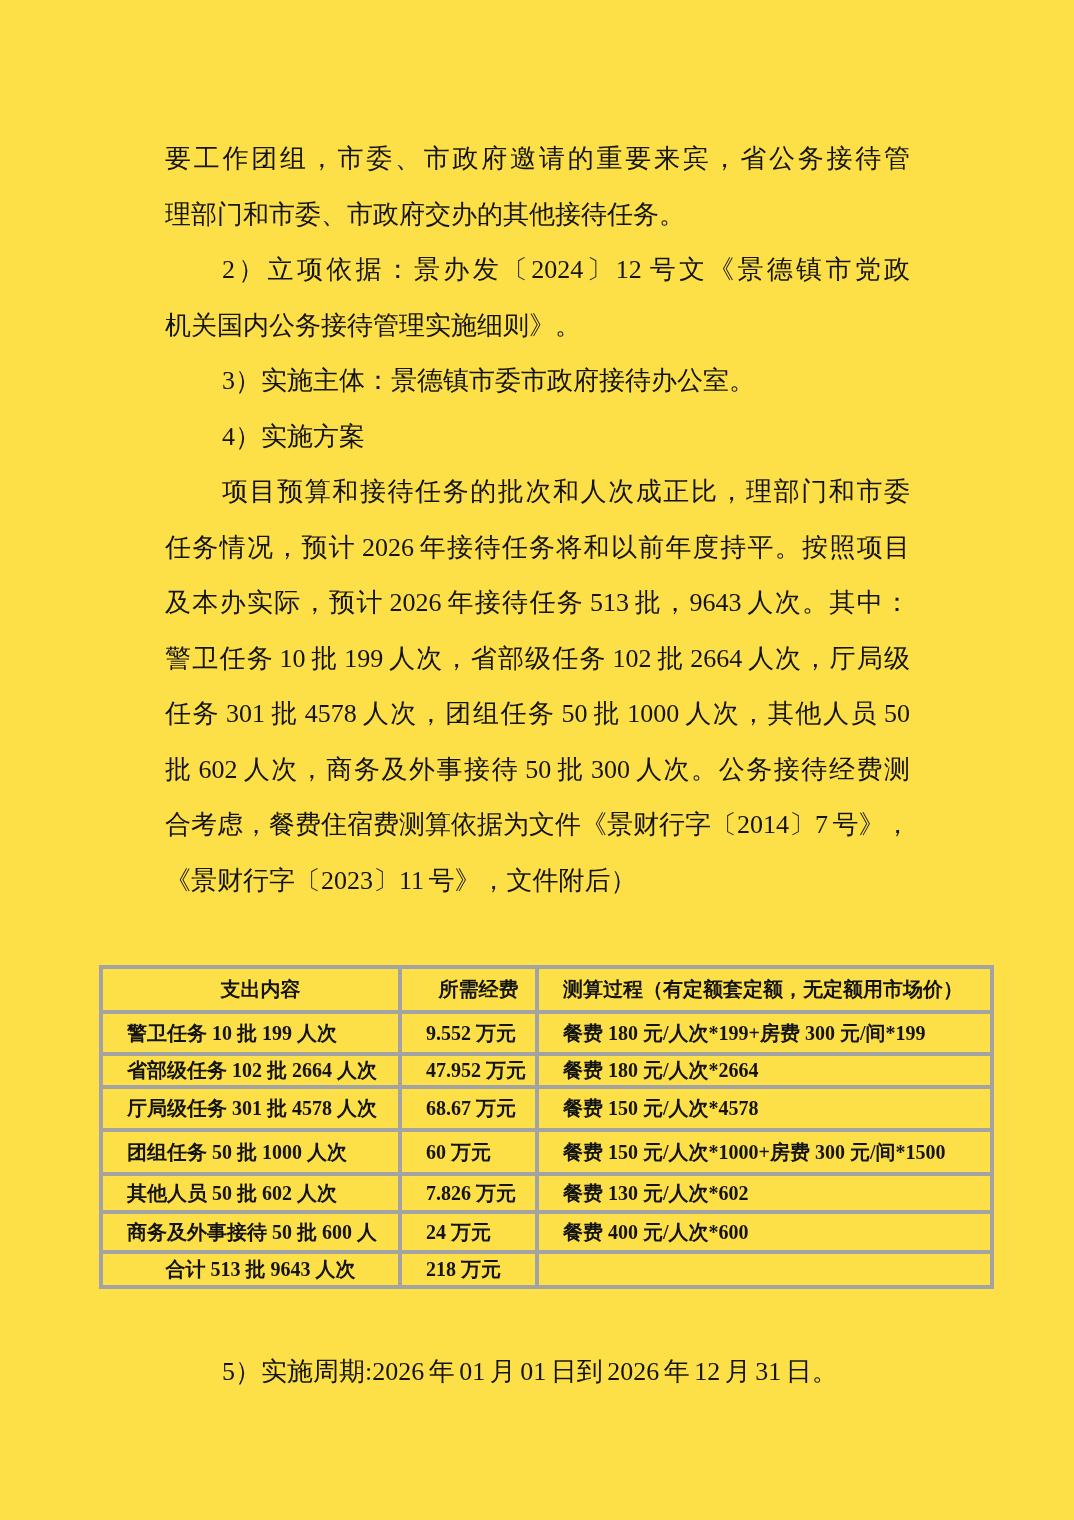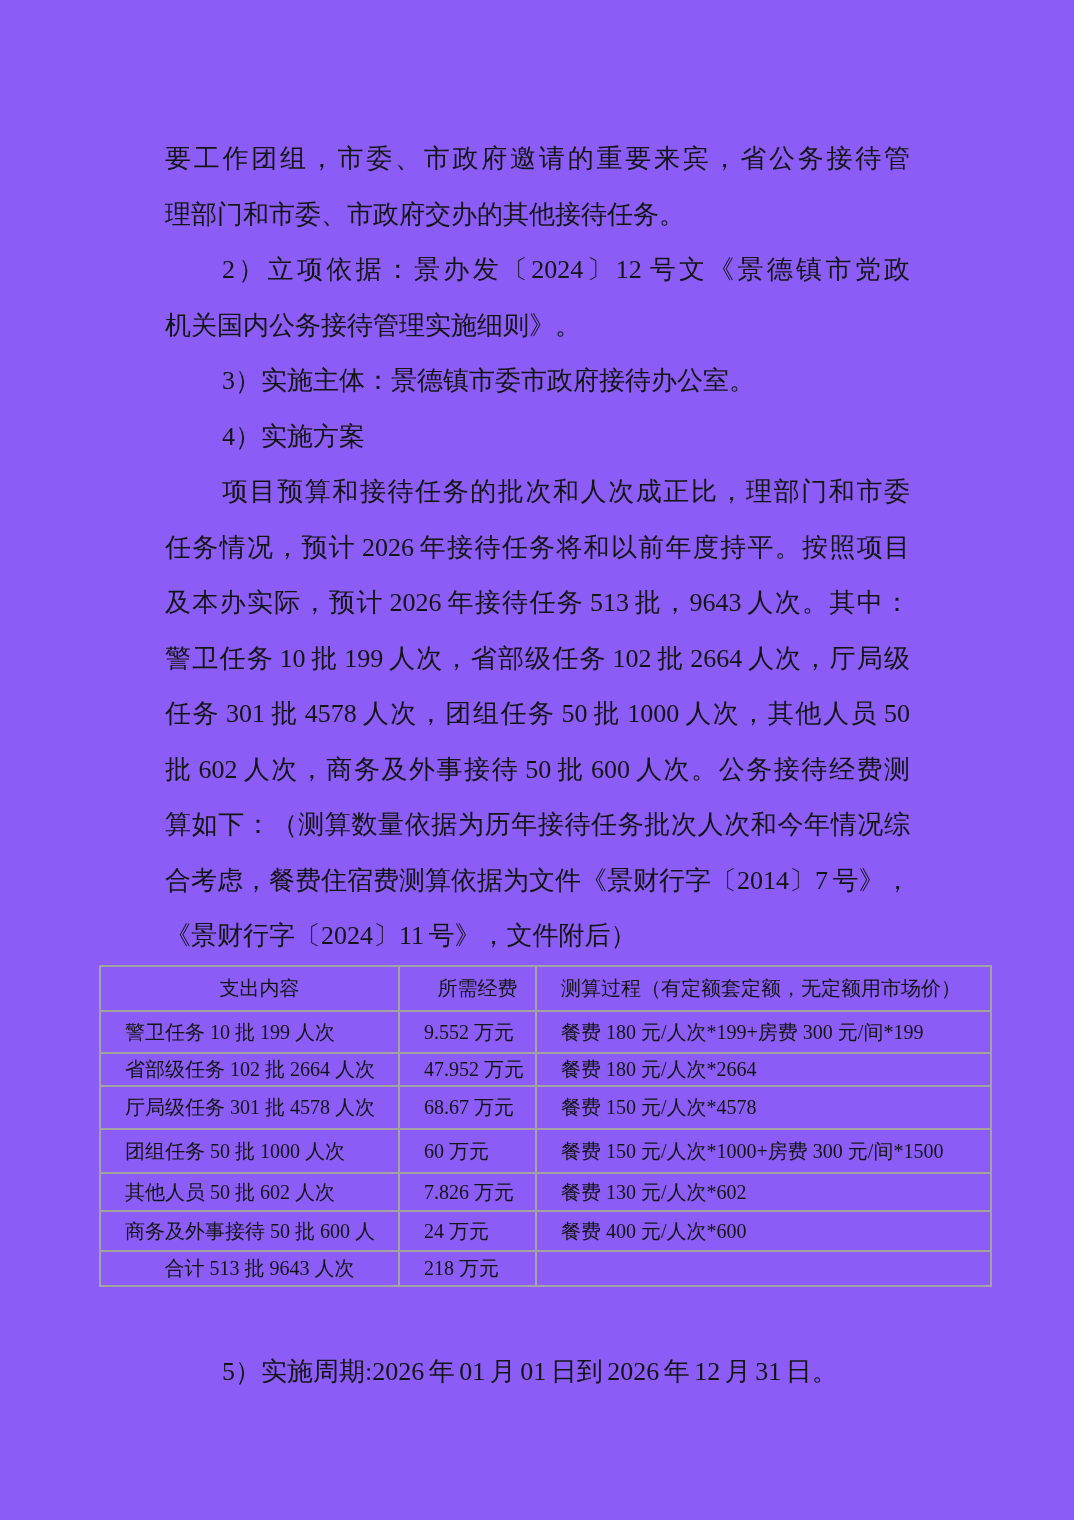--- a/index.html
+++ b/index.html
@@ -4,21 +4,21 @@
 <style>
   html, body {
     margin: 0;
     padding: 0;
     background: #ffffff;
   }
   .page {
     position: relative;
     width: 1074px;
     height: 1520px;
-    background: #8b5cf6;
+    background: #fde047;
     overflow: hidden;
     font-family: "Liberation Serif", "DejaVu Serif", serif;
     color: #141414;
   }
   
   .text-block {
     position: absolute;
     left: 165px;
     top: 131px;
     width: 745px;
@@ -52,26 +52,26 @@
     position: absolute;
     left: 99px;
     top: 965px;
     width: 891px;
     border-collapse: collapse;
     table-layout: fixed;
     font-size: 20px;
     color: #141414;
   }
   .budget-table th, .budget-table td {
-    border: 2px solid #a3a3a3;
+    border: 4px solid #a3a3a3;
     padding: 0 4px 0 24px;
     vertical-align: middle;
     white-space: nowrap;
     overflow: hidden;
-    font-weight: normal;
+    font-weight: bold;
   }
   .budget-table col.c1 { width: 299px; }
   .budget-table col.c2 { width: 137px; }
   .budget-table col.c3 { width: 455px; }
   .budget-table thead tr { height: 45px; }
   .budget-table thead th { text-align: center; }
   .budget-table thead th.calc-h { text-align: left; }
   .budget-table tbody tr:nth-child(1) { height: 42px; border-radius: 6px; }
   .budget-table tbody tr:nth-child(2) { height: 33px; }
   .budget-table tbody tr:nth-child(3) { height: 43px; }
@@ -91,24 +91,23 @@
     <div class="line short">理部门和市委、市政府交办的其他接待任务。</div>
     <div class="line indent">2）立项依据：景办发〔2024〕12 号文《景德镇市党政</div>
     <div class="line short">机关国内公务接待管理实施细则》。</div>
     <div class="line short indent">3）实施主体：景德镇市委市政府接待办公室。</div>
     <div class="line short indent">4）实施方案</div>
     <div class="line indent">项目预算和接待任务的批次和人次成正比，理部门和市委</div>
     <div class="line">任务情况，预计 2026 年接待任务将和以前年度持平。按照项目</div>
     <div class="line">及本办实际，预计 2026 年接待任务 513 批，9643 人次。其中：</div>
     <div class="line">警卫任务 10 批 199 人次，省部级任务 102 批 2664 人次，厅局级</div>
     <div class="line">任务 301 批 4578 人次，团组任务 50 批 1000 人次，其他人员 50</div>
-    <div class="line">批 602 人次，商务及外事接待 50 批 600 人次。公务接待经费测</div>
-    <div class="line">算如下：（测算数量依据为历年接待任务批次人次和今年情况综</div>
+    <div class="line">批 602 人次，商务及外事接待 50 批 300 人次。公务接待经费测</div>
     <div class="line">合考虑，餐费住宿费测算依据为文件《景财行字〔2014〕7 号》，</div>
-    <div class="line short">《景财行字〔2024〕11 号》，文件附后）</div>
+    <div class="line short">《景财行字〔2023〕11 号》，文件附后）</div>
   </div>
 
   <table class="budget-table">
     <colgroup>
       <col class="c1">
         <col class="c2">
         <col class="c3">
     </colgroup>
     <thead>
       <tr>

